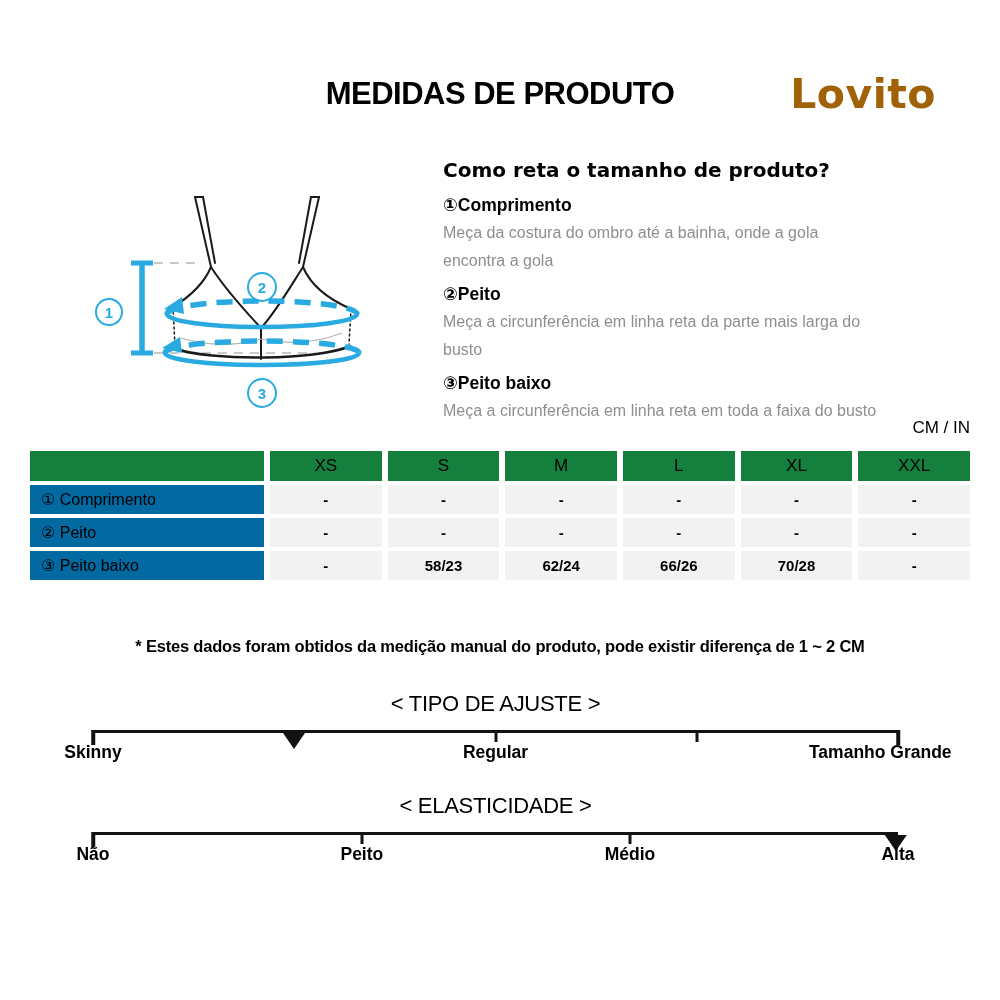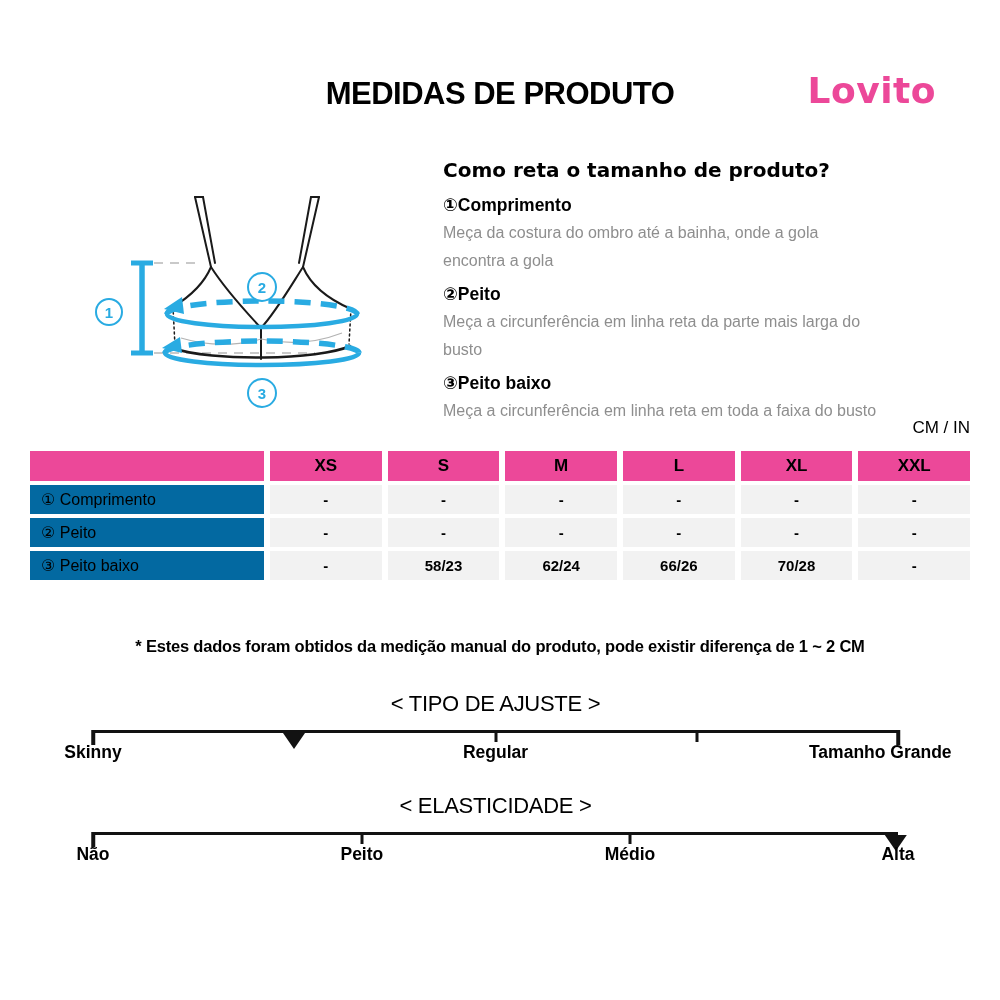--- a/index.html
+++ b/index.html
@@ -3,37 +3,37 @@
 <meta charset="utf-8">
 <style>
   html,body { margin:0; padding:0; background:#fff; }
   body { width:1000px; height:1000px; font-family:"Liberation Sans","DejaVu Sans",sans-serif; color:#000; }
   .page { position:relative; width:1000px; height:1000px; background:#fff; overflow:hidden; }
 
   
   .title { position:absolute; top:76px; left:0; right:0; text-align:center;
            font-size:31px; font-weight:800; letter-spacing:-0.5px; }
   .brand { position:absolute; top:70px; right:64px; font-family:"DejaVu Sans",sans-serif;
-           font-size:36px; font-weight:700; letter-spacing:0.5px; color:#ec4899; }
+           font-size:41px; font-weight:700; letter-spacing:0.5px; color:#a16207; }
 
   
   .diagram { position:absolute; left:85px; top:180px; }
 
   
   .howto { position:absolute; left:443px; top:158px; width:548px; }
   .howto-heading { font-family:"DejaVu Sans",sans-serif; font-size:20px; font-weight:700; margin:0 0 13px 0; }
   .howto-label { font-size:17.5px; font-weight:700; margin-top:9px; }
   .howto-desc { font-size:16px; color:#8e8e8e; line-height:28px; margin-top:3px; white-space:pre-line; }
 
   
   .unit { position:absolute; top:418px; right:30px; font-size:17px; font-weight:400; }
   .size-table { position:absolute; left:30px; top:451px; width:940px; display:grid;
                 grid-template-columns:234px repeat(6,1fr); column-gap:6px; row-gap:4px; }
   .st-cell { display:flex; align-items:center; justify-content:center; box-sizing:border-box; }
-  .st-corner, .st-header { background:#ec4899; height:30px; font-size:17px; font-weight:700; }
+  .st-corner, .st-header { background:#15803d; height:30px; font-size:17px; font-weight:400; }
   .st-label { background:#0369a1; height:29px; justify-content:flex-start; padding-left:11px; font-size:16px; }
   .st-value { background:#f2f2f2; height:29px; font-size:15px; font-weight:700; }
 
   
   .footnote { position:absolute; top:637px; left:0; right:0; text-align:center;
               font-size:16.5px; font-weight:700; letter-spacing:-0.2px; }
 
   
   .scale { position:absolute; left:93px; width:805px; }
   .scale-fit { top:691px; }

